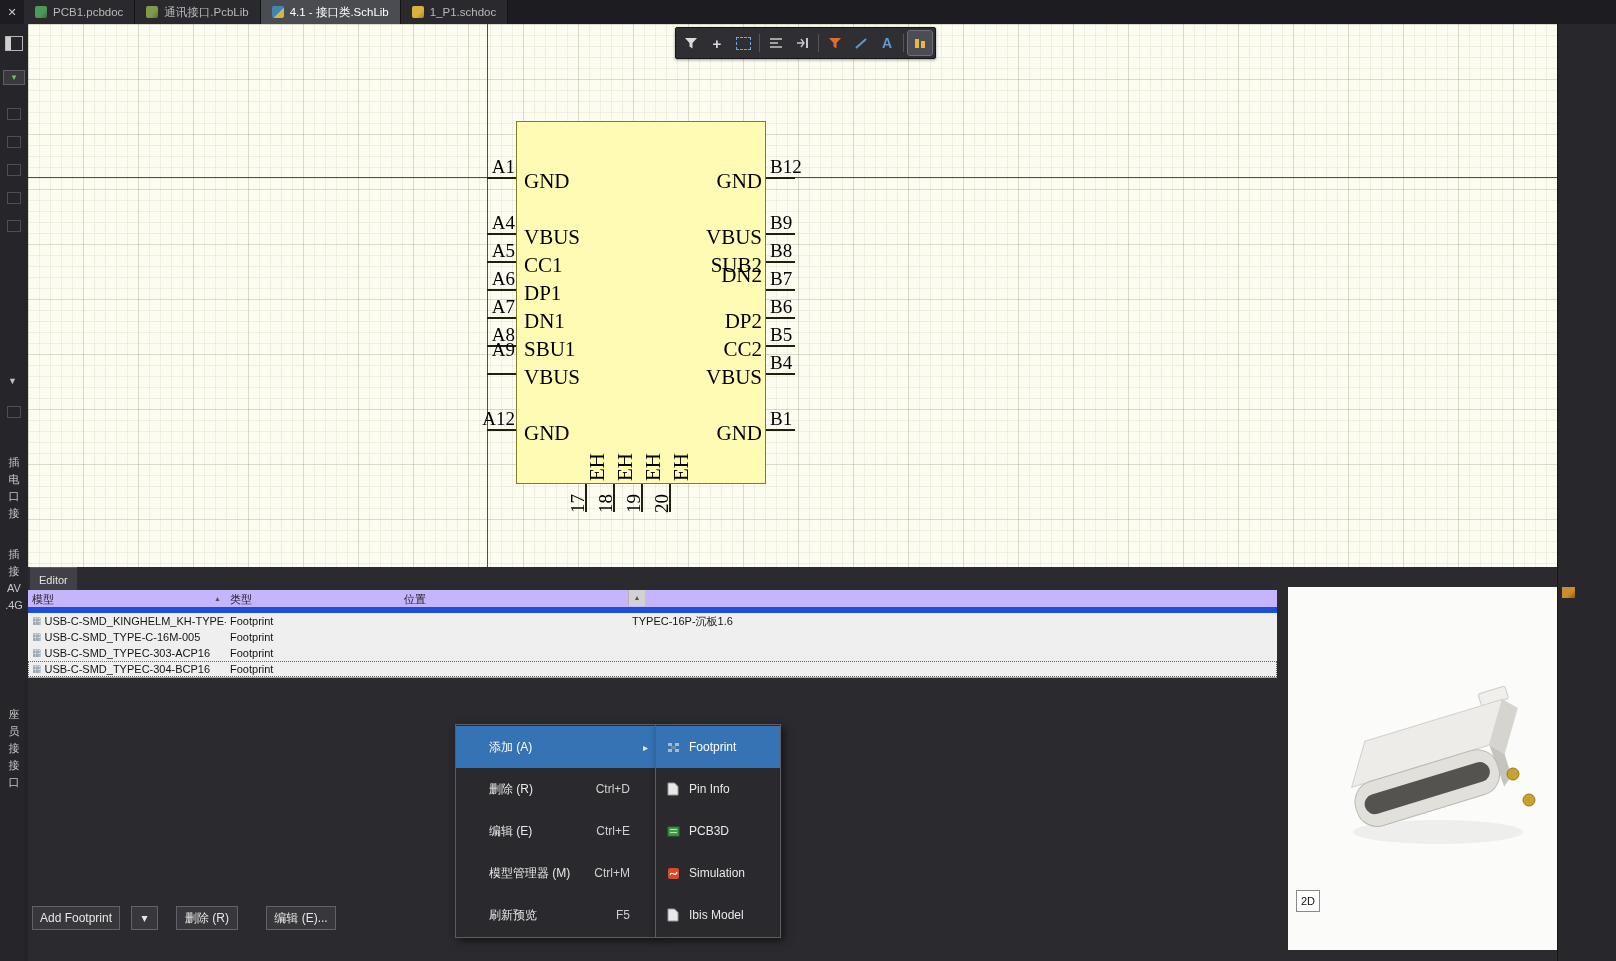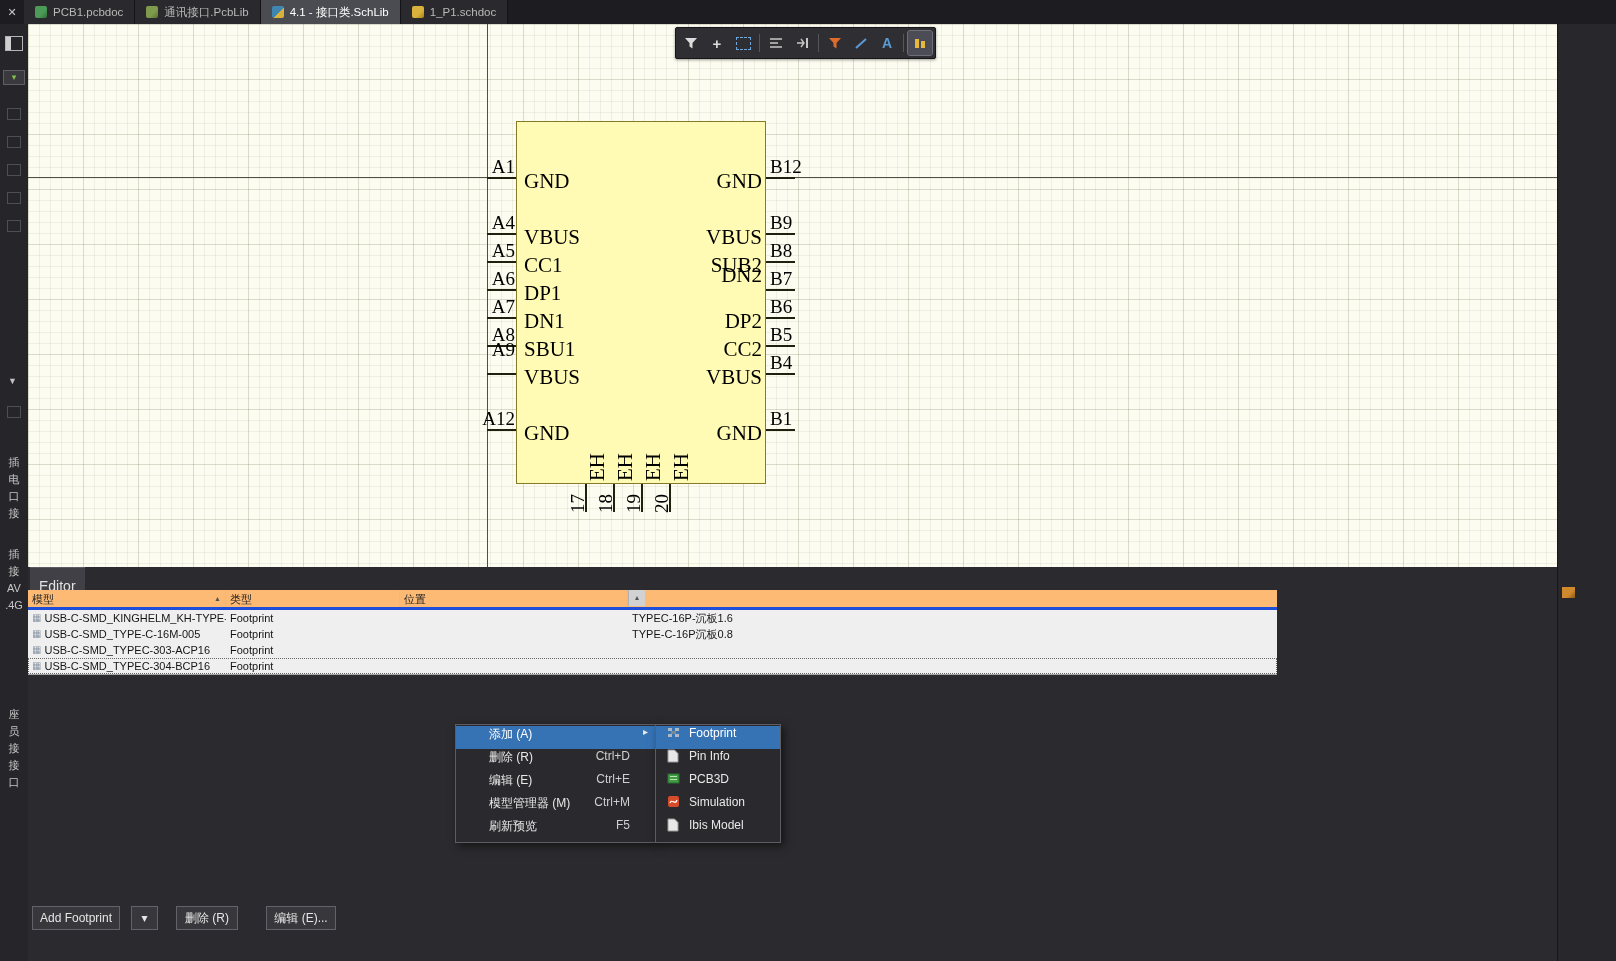--- a/index.html
+++ b/index.html
@@ -65,35 +65,35 @@
   .dashedrect{width:13px;height:11px;border:1px dashed #6fa8dc}
   .tbA{color:#5b9bd5;font-weight:bold;font-size:14px}
   .tbplus{color:#dcdcdc;font-size:15px;font-weight:bold}
 
   
   .rightstrip{position:absolute;left:1557px;top:24px;width:59px;height:937px;background:#28282c;border-left:1px solid #17171b}
   .rs-badge{position:absolute;left:4px;top:563px;width:13px;height:11px;background:linear-gradient(135deg,#cf8a2e 60%,#8a5a14)}
 
   
   .editor{position:absolute;left:28px;top:567px;width:1529px;height:394px;background:#2b2b2f}
-  .editor-tab{position:absolute;left:2px;top:0;height:17px;padding:10px 9px;background:#404046;color:#e2e2e2;font-size:14px;line-height:16px;border-top:1px solid #5a5a60}
+  .editor-tab{position:absolute;left:2px;top:0;height:17px;padding:4px 9px;background:#404046;color:#e2e2e2;font-size:11px;line-height:16px;border-top:1px solid #5a5a60}
 
   .mtable{position:absolute;left:0;top:23px;width:1249px;background:#efefef;border-bottom:1px solid #a8a8a8}
-  .thead{display:flex;height:17px;background:#fdba74;border-bottom:3px solid #1d4ed8}
+  .thead{display:flex;height:17px;background:#c4b5fd;border-bottom:6px solid #1d4ed8}
   .th{box-sizing:border-box;padding:0 4px;font-size:11px;line-height:16px;color:#222;border-right:1px solid #c2c2c2;display:flex;align-items:center}
   .sort{margin-left:auto;font-size:7px;color:#555}
   .scrollup{width:16px;height:16px;background:#d2d2d2;border-left:1px solid #b2b2b2;text-align:center;font-size:8px;line-height:15px;color:#555}
   .trow{display:flex;height:16px;align-items:center}
   .trow.sel{outline:1px dotted #666;outline-offset:-1px}
   .td{box-sizing:border-box;padding:0 4px;font-size:11px;color:#151515;white-space:nowrap;overflow:hidden;display:flex;align-items:center;gap:3px;height:16px}
   .rowicon{color:#8a98a6;font-size:10px;line-height:10px}
 
   
   .cmenu{position:absolute;background:#2a2a2e;border:1px solid #5c5c62;box-shadow:3px 3px 8px rgba(0,0,0,.55);padding:1px 0;z-index:5}
-  .mi{height:23px;display:flex;align-items:flex-start;color:#e8e8e8;font-size:12px}
+  .mi{height:42px;display:flex;align-items:center;color:#e8e8e8;font-size:12px}
   .mi .milabel{margin-left:33px}
   .mi .mishortcut{margin-left:auto;margin-right:26px;color:#cfcfcf}
   .mi .miarrow{margin-left:auto;margin-right:8px;font-size:10px;color:#e8e8e8}
   .mi.hl{background:#3673b5;color:#fff}
   .sicon{width:20px;margin-left:7px;display:flex;justify-content:center}
   .milabel2{margin-left:6px}
 
   
   .btn{position:absolute;height:24px;line-height:22px;text-align:center;background:#37373c;border:1px solid #62626a;color:#e6e6e6;font-size:12px;box-sizing:border-box}
 
@@ -314,21 +314,20 @@
       <div class="td" style="width:228px"></div>
       <div class="td" style="width:649px">TYPEC-16P-沉板1.6</div>
     </div>
     <div class="trow">
       <div class="td" style="width:198px">
           <span class="rowicon">▦</span>
           <span>USB-C-SMD_TYPE-C-16M-005</span>
         </div>
       <div class="td" style="width:174px">Footprint</div>
       <div class="td" style="width:228px"></div>
-      <div class="td" style="width:649px">TYPE-C-16P沉板0.8</div>
     </div>
     <div class="trow">
       <div class="td" style="width:198px">
           <span class="rowicon">▦</span>
           <span>USB-C-SMD_TYPEC-303-ACP16</span>
         </div>
       <div class="td" style="width:174px">Footprint</div>
       <div class="td" style="width:228px"></div>
     </div>
     <div class="trow sel">
@@ -411,13 +410,29 @@
       </span>
       <span class="milabel2">Ibis Model</span>
     </div>
   </div>
 
   <div class="btn" style="left:4px;top:339px;width:88px">Add Footprint</div>
   <div class="btn" style="left:103px;top:339px;width:27px">▾</div>
   <div class="btn" style="left:148px;top:339px;width:62px">删除 (R)</div>
   <div class="btn" style="left:238px;top:339px;width:70px">编辑 (E)...</div>
 
+  <div class="preview">
+    <svg width="220" height="200" viewBox="0 0 220 200" style="position:absolute;left:45px;top:75px">
+      <ellipse cx="105" cy="170" rx="85" ry="12" fill="rgba(0,0,0,0.05)"></ellipse>
+      <g transform="translate(15,120) rotate(-17)">
+        <rect x="150" y="-46" width="28" height="13" rx="2" fill="#f1efeb" stroke="#cfcdc8"></rect>
+        <path d="M28,-34 L172,-34 L146,6 L2,6 Z" fill="#edece8" stroke="#d2d0cb"></path>
+        <path d="M172,-34 L184,-21 L158,19 L146,6 Z" fill="#d6d4cf"></path>
+        <path d="M146,6 L158,19 L158,42 L148,50 Z" fill="#c6c4bf"></path>
+        <rect x="0" y="6" width="148" height="46" rx="21" fill="#e2e0db" stroke="#b9b7b2"></rect>
+        <rect x="9" y="19" width="130" height="20" rx="10" fill="#55534f"></rect>
+      </g>
+      <circle cx="180" cy="112" r="6" fill="#c9a22e" stroke="#9a7a18"></circle>
+      <circle cx="196" cy="138" r="6" fill="#c9a22e" stroke="#9a7a18"></circle>
+    </svg>
+    <div class="btn2d" style="left:8px;top:303px">2D</div>
+  </div>
 </div>
 
 </body></html>

